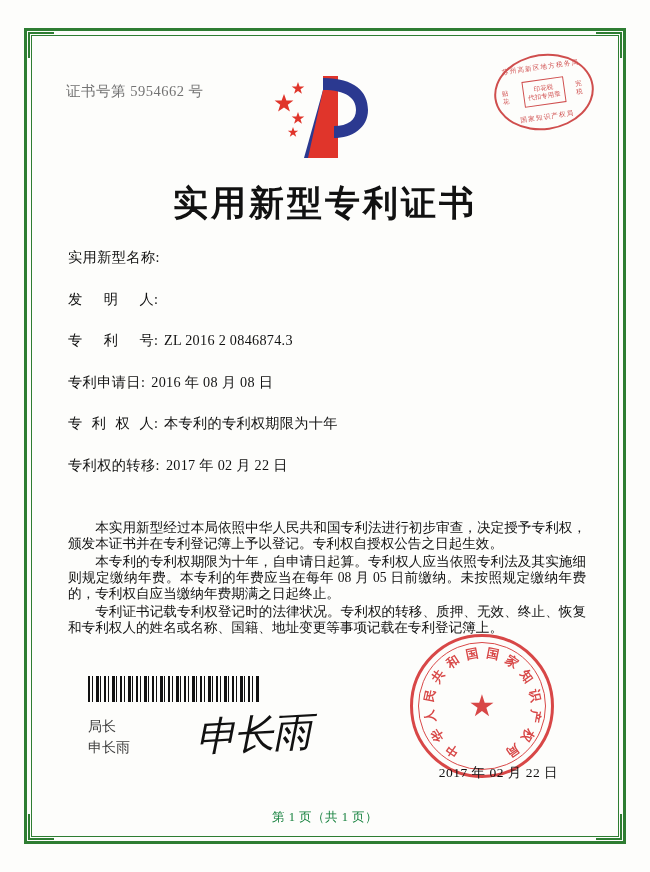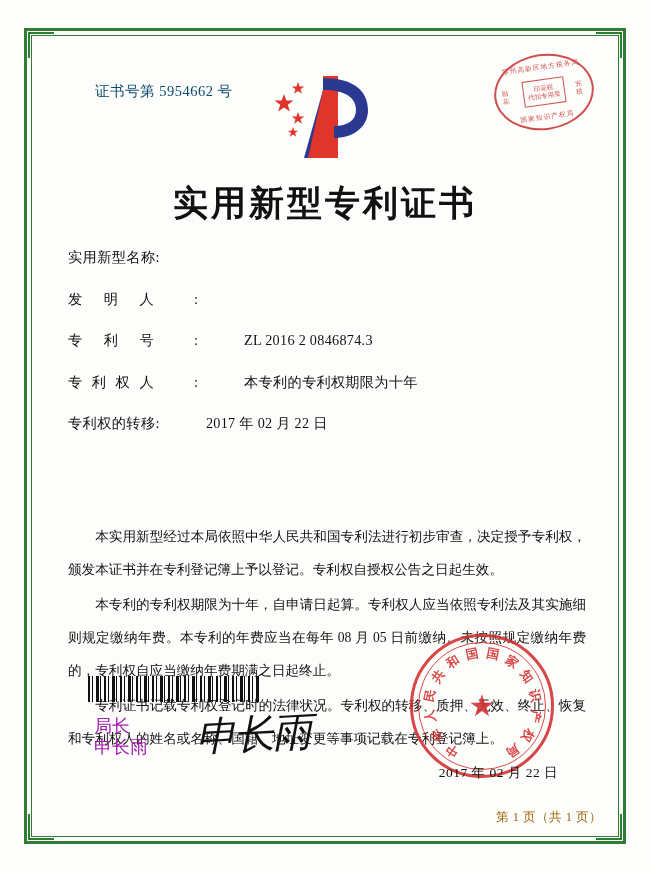--- a/index.html
+++ b/index.html
@@ -59,22 +59,21 @@
     right: 48px;
     bottom: 52px;
   }
 
   .cert-no {
     position: absolute;
     left: 18px;
     top: 30px;
     font-size: 14.5px;
     letter-spacing: 0.5px;
-    color: #0c4a6e;
-    margin-left: 29px;
+    color: #737373;
   }
 
   
   .stamp-oval {
     position: absolute;
     right: 8px;
     top: 2px;
     width: 96px;
     height: 72px;
     border: 2px solid #c62828;
@@ -149,21 +148,20 @@
     left: 20px;
     right: 10px;
     top: 196px;
   }
   .field-row {
     display: flex;
     align-items: baseline;
     margin-bottom: 22.5px;
     font-size: 14.2px;
     color: #111;
-    gap: 40px;
   }
   .field-label {
     white-space: nowrap;
     letter-spacing: 0.4px;
   }
   .field-label.spread {
     display: inline-block;
     width: 86px;
     text-align: justify;
     text-align-last: justify;
@@ -173,21 +171,21 @@
     letter-spacing: 0.3px;
   }
 
   
   .paragraphs {
     position: absolute;
     left: 20px;
     right: 16px;
     top: 468px;
     font-size: 13.6px;
-    line-height: 33px;
+    line-height: 16px;
     color: #111;
     text-align: justify;
   }
   .paragraphs p {
     margin: 0 0 2px 0;
     text-indent: 2em;
   }
 
   
   .barcode {
@@ -200,25 +198,25 @@
       repeating-linear-gradient(to right,
         #111 0px, #111 2px, transparent 2px, transparent 4px,
         #111 4px, #111 5px, transparent 5px, transparent 8px,
         #111 8px, #111 11px, transparent 11px, transparent 12px,
         #111 12px, #111 13px, transparent 13px, transparent 16px);
   }
 
   
   .sig-label {
     position: absolute;
-    left: 46px;
+    left: 40px;
     bottom: 62px;
-    font-size: 18px;
+    font-size: 14px;
     line-height: 21px;
-    color: #a21caf;
+    color: #404040;
   }
   .signature {
     position: absolute;
     left: 148px;
     bottom: 58px;
     font-size: 40px;
     font-family: "DejaVu Serif", serif;
     font-style: italic;
     color: #111;
     letter-spacing: -2px;
@@ -271,23 +269,23 @@
     font-size: 13.5px;
     color: #111;
     letter-spacing: 0.5px;
   }
 
   .page-footer {
     position: absolute;
     left: 0;
     right: 0;
     bottom: -6px;
-    text-align: right;
+    text-align: center;
     font-size: 12.5px;
-    color: #a16207;
+    color: #15803d;
     letter-spacing: 0.5px;
   }
 </style>
 </head>
 <body>
 
 <div class="page">
 
   <div class="border-outer"></div>
   <div class="border-inner"></div>
@@ -338,20 +336,24 @@
         <span class="field-label spread">发 明 人</span>
         <span>:</span>
       </div>
 
       <div class="field-row">
         <span class="field-label spread">专 利 号</span>
         <span>:</span>
         <span class="field-value">ZL 2016 2 0846874.3</span>
       </div>
 
+      <div class="field-row">
+        <span class="field-label">专利申请日:</span>
+        <span class="field-value">2016 年 08 月 08 日</span>
+      </div>
 
       <div class="field-row">
         <span class="field-label spread">专 利 权 人</span>
         <span>:</span>
         <span class="field-value">本专利的专利权期限为十年</span>
       </div>
 
       <div class="field-row">
         <span class="field-label">专利权的转移:</span>
         <span class="field-value">2017 年 02 月 22 日</span>

